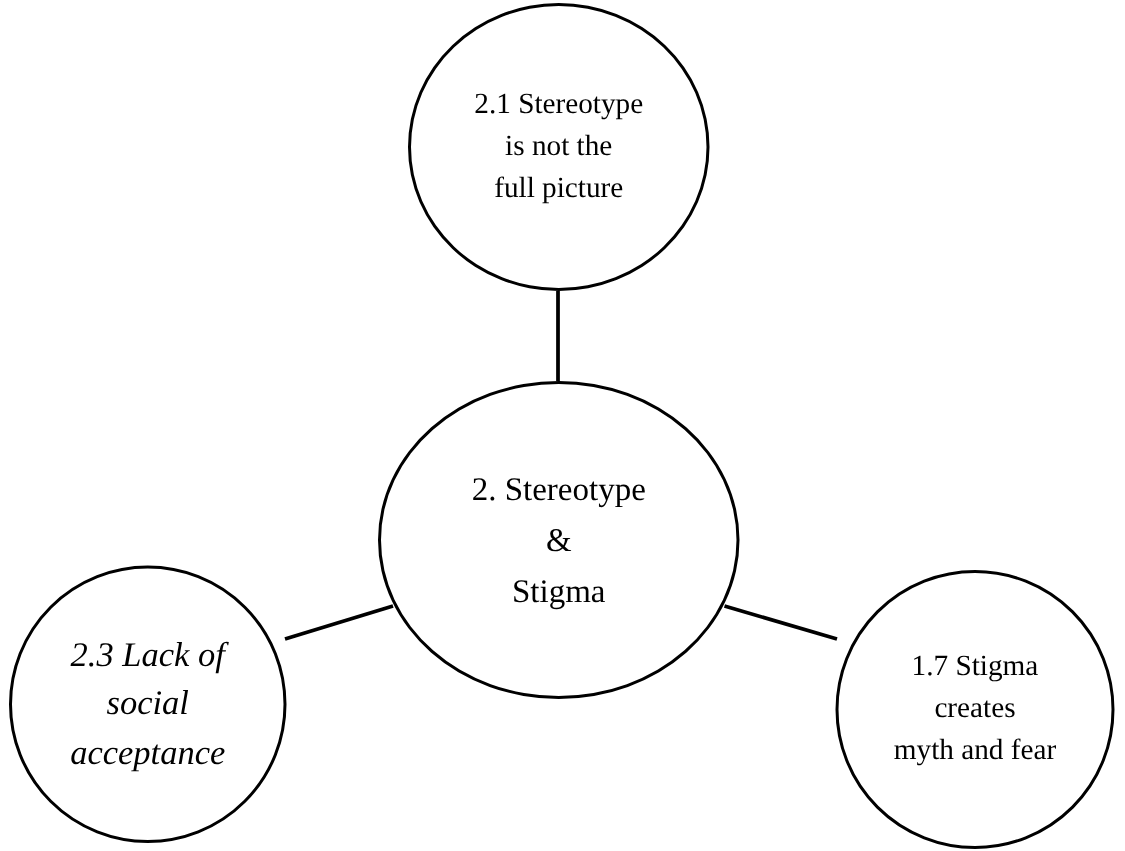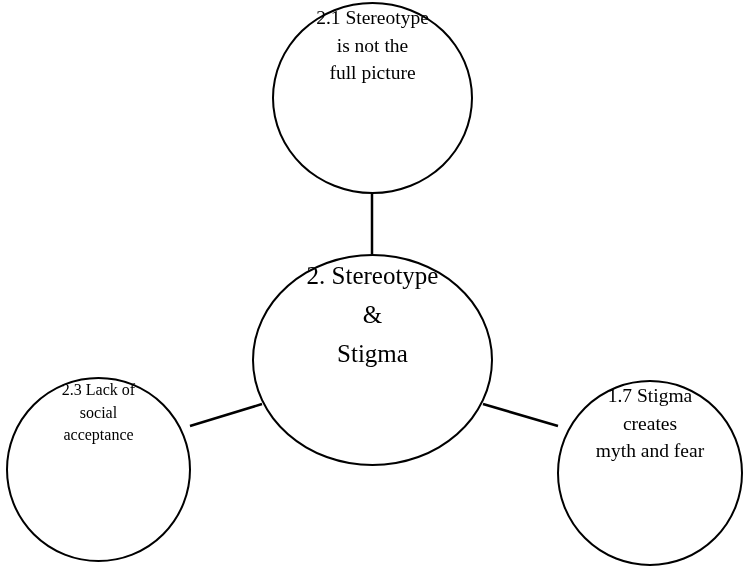--- a/index.html
+++ b/index.html
@@ -23,58 +23,59 @@
     width: 750px;
     height: 567px;
   }
   .node {
     position: absolute;
     box-sizing: border-box;
     border: 2.5px solid #000000;
     border-radius: 50%;
     background: #ffffff;
     display: flex;
-    align-items: flex-start;
+    align-items: center;
     justify-content: center;
     text-align: center;
     z-index: 2;
   }
   .node-label {
     display: block;
     line-height: 1.42;
     white-space: pre-line;
     padding: 0 8px;
   }
   #node-center {
     left: 252px;
     top: 254px;
     width: 241px;
     height: 212px;
   }
   #node-center .node-label {
-    font-size: 25px;
+    font-size: 22px;
     line-height: 1.56;
   }
   #node-top {
     left: 272px;
     top: 2px;
     width: 201px;
     height: 192px;
   }
   #node-top .node-label {
     font-size: 19.5px;
   }
   #node-left {
     left: 6px;
     top: 377px;
     width: 185px;
     height: 185px;
   }
   #node-left .node-label {
-    font-size: 16px;
+    font-size: 23px;
+    font-style: italic;
   }
   #node-right {
     left: 557px;
     top: 380px;
     width: 186px;
     height: 186px;
   }
   #node-right .node-label {
     font-size: 19.5px;
   }

